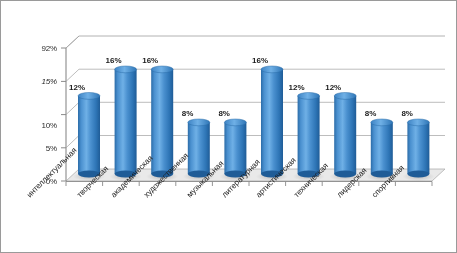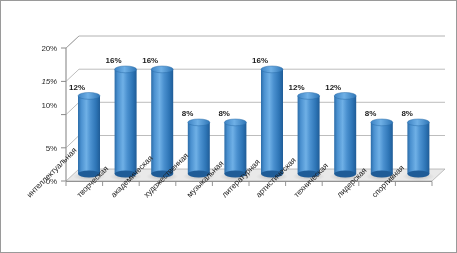--- a/index.html
+++ b/index.html
@@ -210,23 +210,23 @@
 
       <g>
         <rect x="406.4" y="121.4" width="22" height="51.6" fill="url(#cylGrad)"></rect>
         <ellipse cx="417.4" cy="173" rx="11" ry="3.4" fill="#1f5c97"></ellipse>
         <ellipse cx="417.4" cy="121.4" rx="11" ry="3.4" fill="url(#capGrad)" stroke="#2b6ca8" stroke-width="0.5"></ellipse>
       </g>
     </svg>
 
     <div class="ytick" style="left:22px; top:176px;">0%</div>
     <div class="ytick" style="left:22px; top:142.8px;">5%</div>
-    <div class="ytick" style="left:22px; top:100px;">10%</div>
+    <div class="ytick" style="left:22px; top:120px;">10%</div>
     <div class="ytick" style="left:22px; top:76.4px;font-style:italic;">15%</div>
-    <div class="ytick" style="left:22px; top:43px;">20%</div>
+    <div class="ytick" style="left:22px; top:43px;">92%</div>
 
     <div class="vlabel" style="left:68px;  top:82px;">12%</div>
     <div class="vlabel" style="left:104.6px; top:55px;">16%</div>
     <div class="vlabel" style="left:141.2px; top:55px;">16%</div>
     <div class="vlabel" style="left:180.8px; top:108px;">8%</div>
     <div class="vlabel" style="left:217.4px; top:108px;">8%</div>
     <div class="vlabel" style="left:251px;  top:55px;">16%</div>
     <div class="vlabel" style="left:287.6px; top:82px;">12%</div>
     <div class="vlabel" style="left:324.2px; top:82px;">12%</div>
     <div class="vlabel" style="left:363.8px; top:108px;">8%</div>

